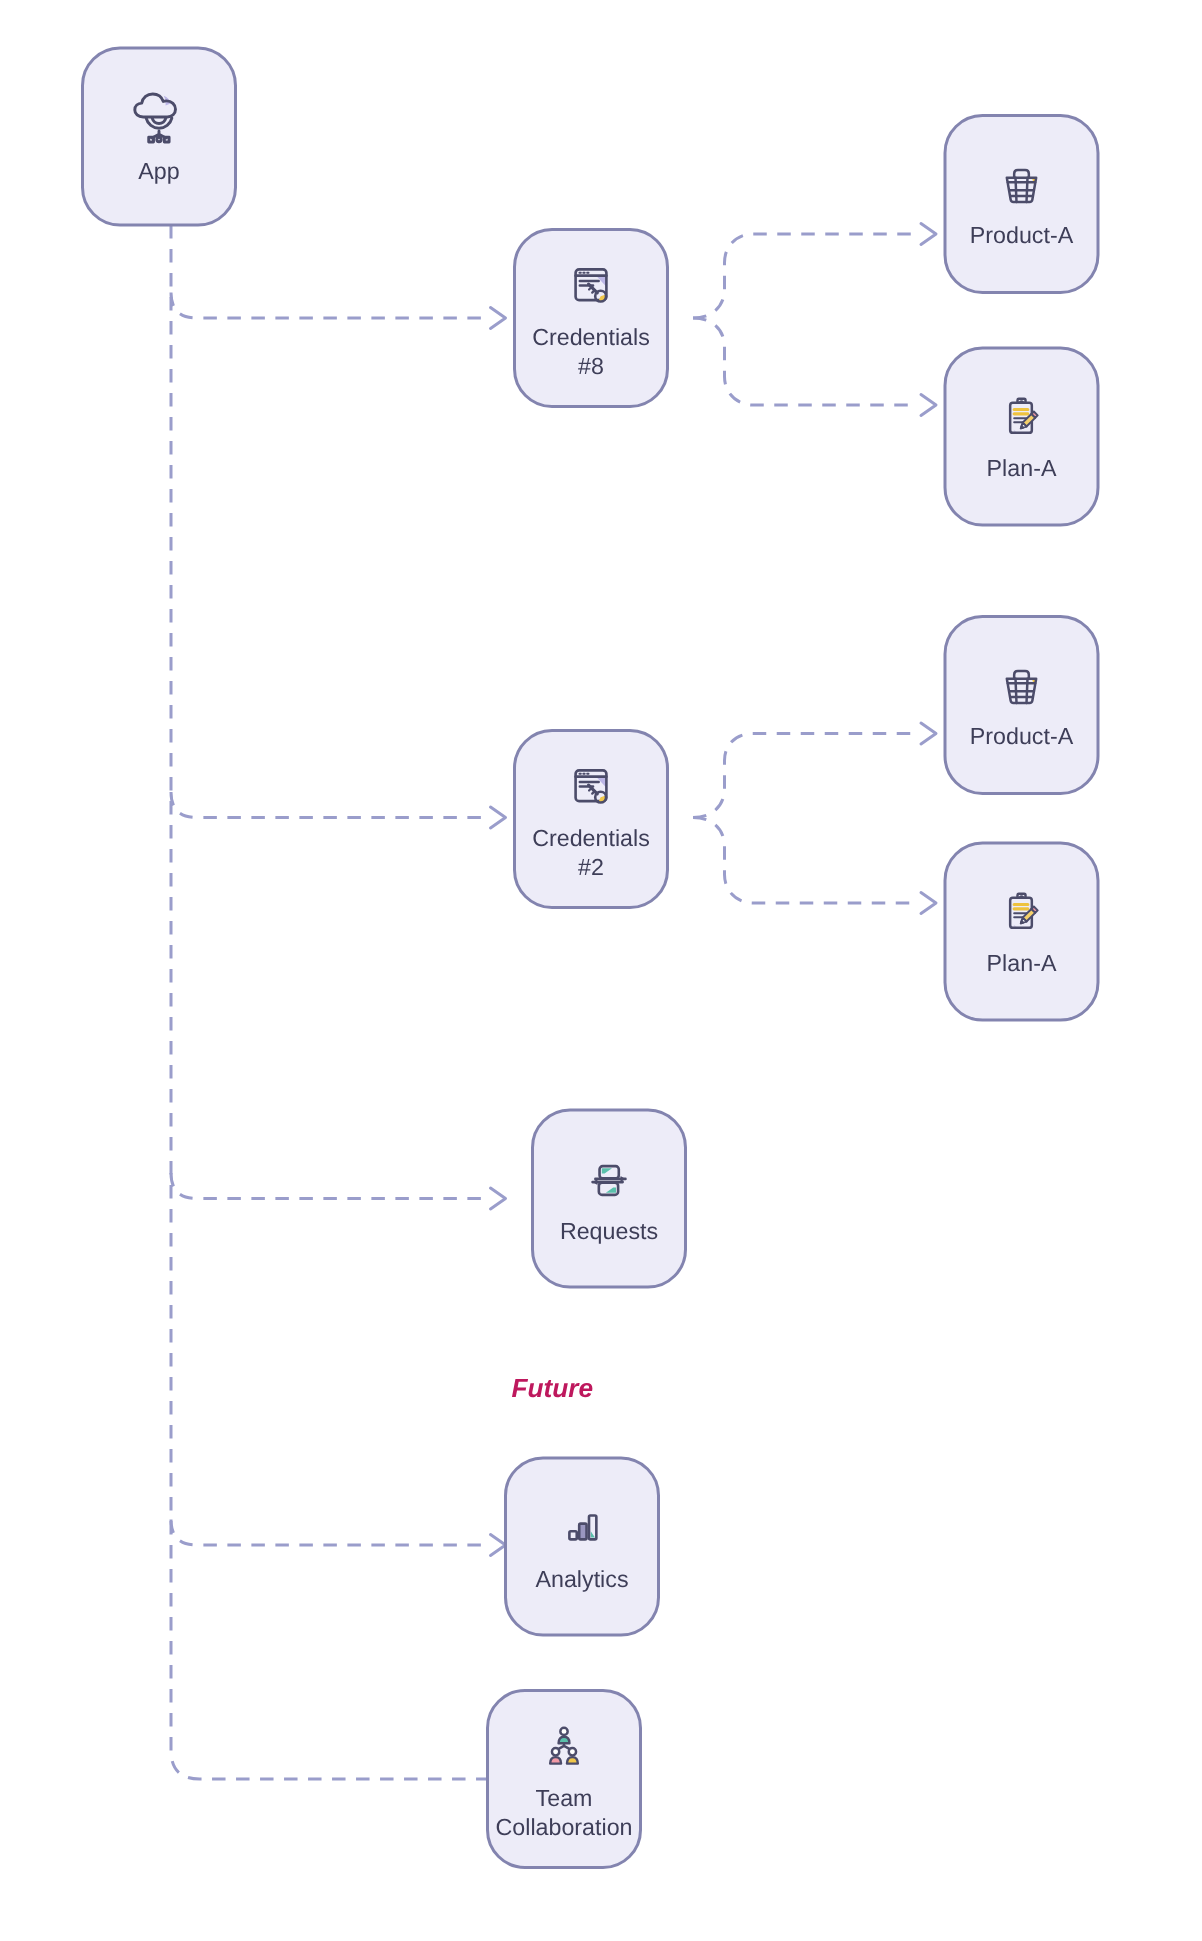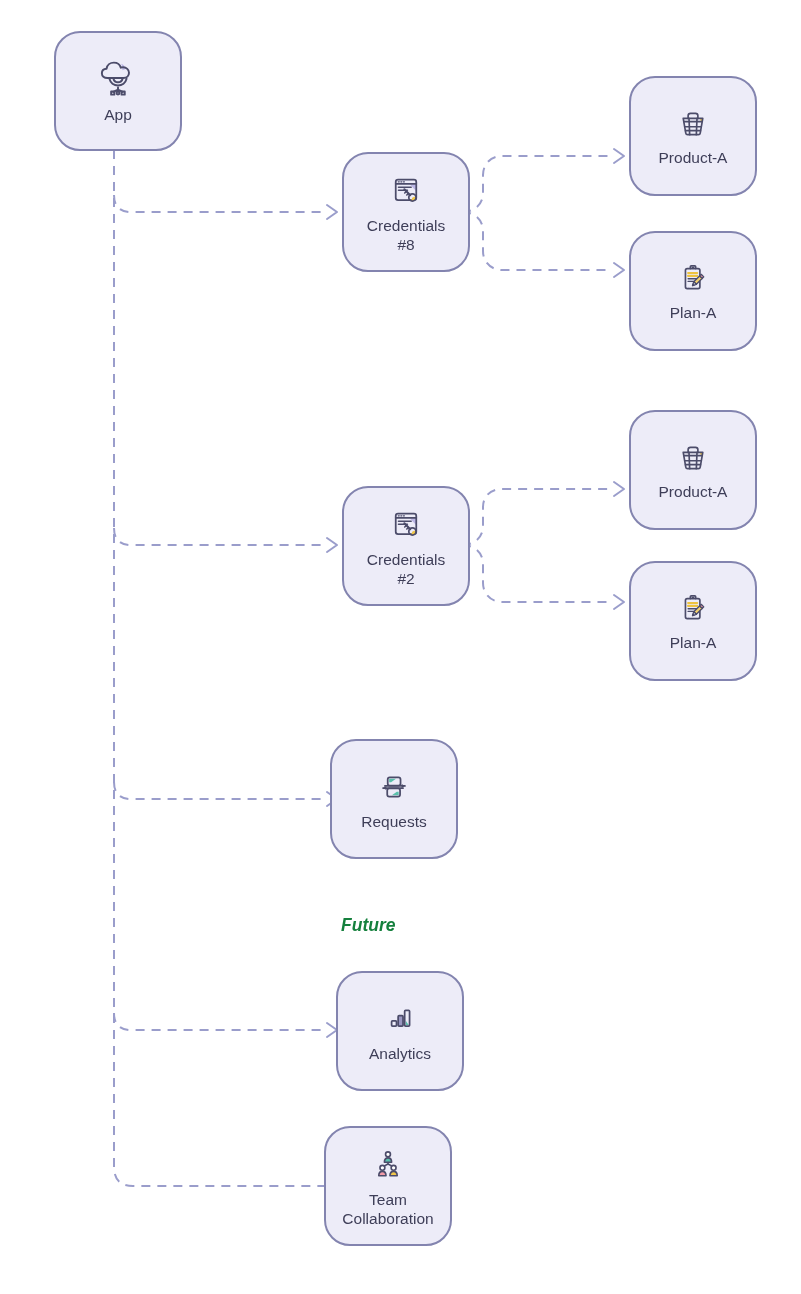--- a/index.html
+++ b/index.html
@@ -4,30 +4,30 @@
 <style>
   html,body{margin:0;padding:0;}
   body{
     width:801px;height:1294px;position:relative;background:#ffffff;
     font-family:"Liberation Sans","DejaVu Sans",sans-serif;overflow:hidden;
   }
   .edges{position:absolute;left:0;top:0;}
   .e{stroke:#9a9dcb;stroke-width:2;fill:none;stroke-dasharray:9 7;}
   .a{stroke:#9a9dcb;stroke-width:2;fill:none;stroke-linecap:round;stroke-linejoin:round;}
   .node{
-    position:absolute;width:128px;height:120px;box-sizing:border-box;
+    position:absolute;width:104px;height:120px;box-sizing:border-box;
     background:#edecf8;border:2px solid #8384af;border-radius:26px;
     display:flex;flex-direction:column;align-items:center;justify-content:center;gap:4px;
   }
   .node .label{
     font-size:15.5px;color:#3e3e58;text-align:center;line-height:1.25;max-width:98px;
   }
   .future{
     position:absolute;left:341px;top:915px;
-    font-size:17.5px;font-weight:bold;font-style:italic;color:#15803d;
+    font-size:17.5px;font-weight:bold;font-style:italic;color:#be185d;
   }
   .ic{display:block;}
 </style>
 </head>
 <body>
 
 <svg class="edges" width="801" height="1294">
 
   <g>
     <path class="e" d="M 114 150 V 1167 Q 114 1186 133 1186 H 326"></path>
@@ -186,21 +186,21 @@
     <g stroke="#4c4c6a" stroke-width="1.2" stroke-linejoin="round">
       <path d="M 25.4 13.8 L 27.7 16.1 L 26.2 17.6 L 23.9 15.3 Z" fill="#f29aa6"></path>
       <path d="M 23.9 15.3 L 26.2 17.6 L 21 22.8 L 18.7 20.5 Z" fill="#f5d06a"></path>
       <path d="M 18.7 20.5 L 21 22.8 L 17.6 23.9 Z" fill="#ffffff"></path>
       <path d="M 17.6 23.9 L 18.9 23.55 L 18 22.65 Z" fill="#4c4c6a"></path>
     </g>
   </svg>
   <span class="label">Plan-A</span>
 </div>
 
-<div class="node" style="left:330px;top:739px">
+<div class="node" style="left:354px;top:739px">
   <svg class="ic" width="42" height="42" viewBox="0 0 36 36">
     <path d="M 13.9 11 H 19.7 L 15.5 14 H 13.9 Z" fill="#5ac0ab"></path>
     <path d="M 22 25 H 16.2 L 20.4 22 H 22 Z" fill="#5ac0ab"></path>
     <g stroke="#4c4c6a" stroke-width="1.5" fill="none" stroke-linecap="round" stroke-linejoin="round">
       <rect x="12.6" y="9.8" width="11" height="7" rx="1.8"></rect>
       <rect x="12.2" y="19.2" width="11" height="7" rx="1.8"></rect>
       <path d="M 10.2 17.1 H 27.4"></path>
       <path d="M 8.6 18.9 H 25.8"></path>
     </g>
     <path d="M 27.4 17.1 L 24.6 15.4 L 24.6 18.8 Z" fill="#4c4c6a"></path>

